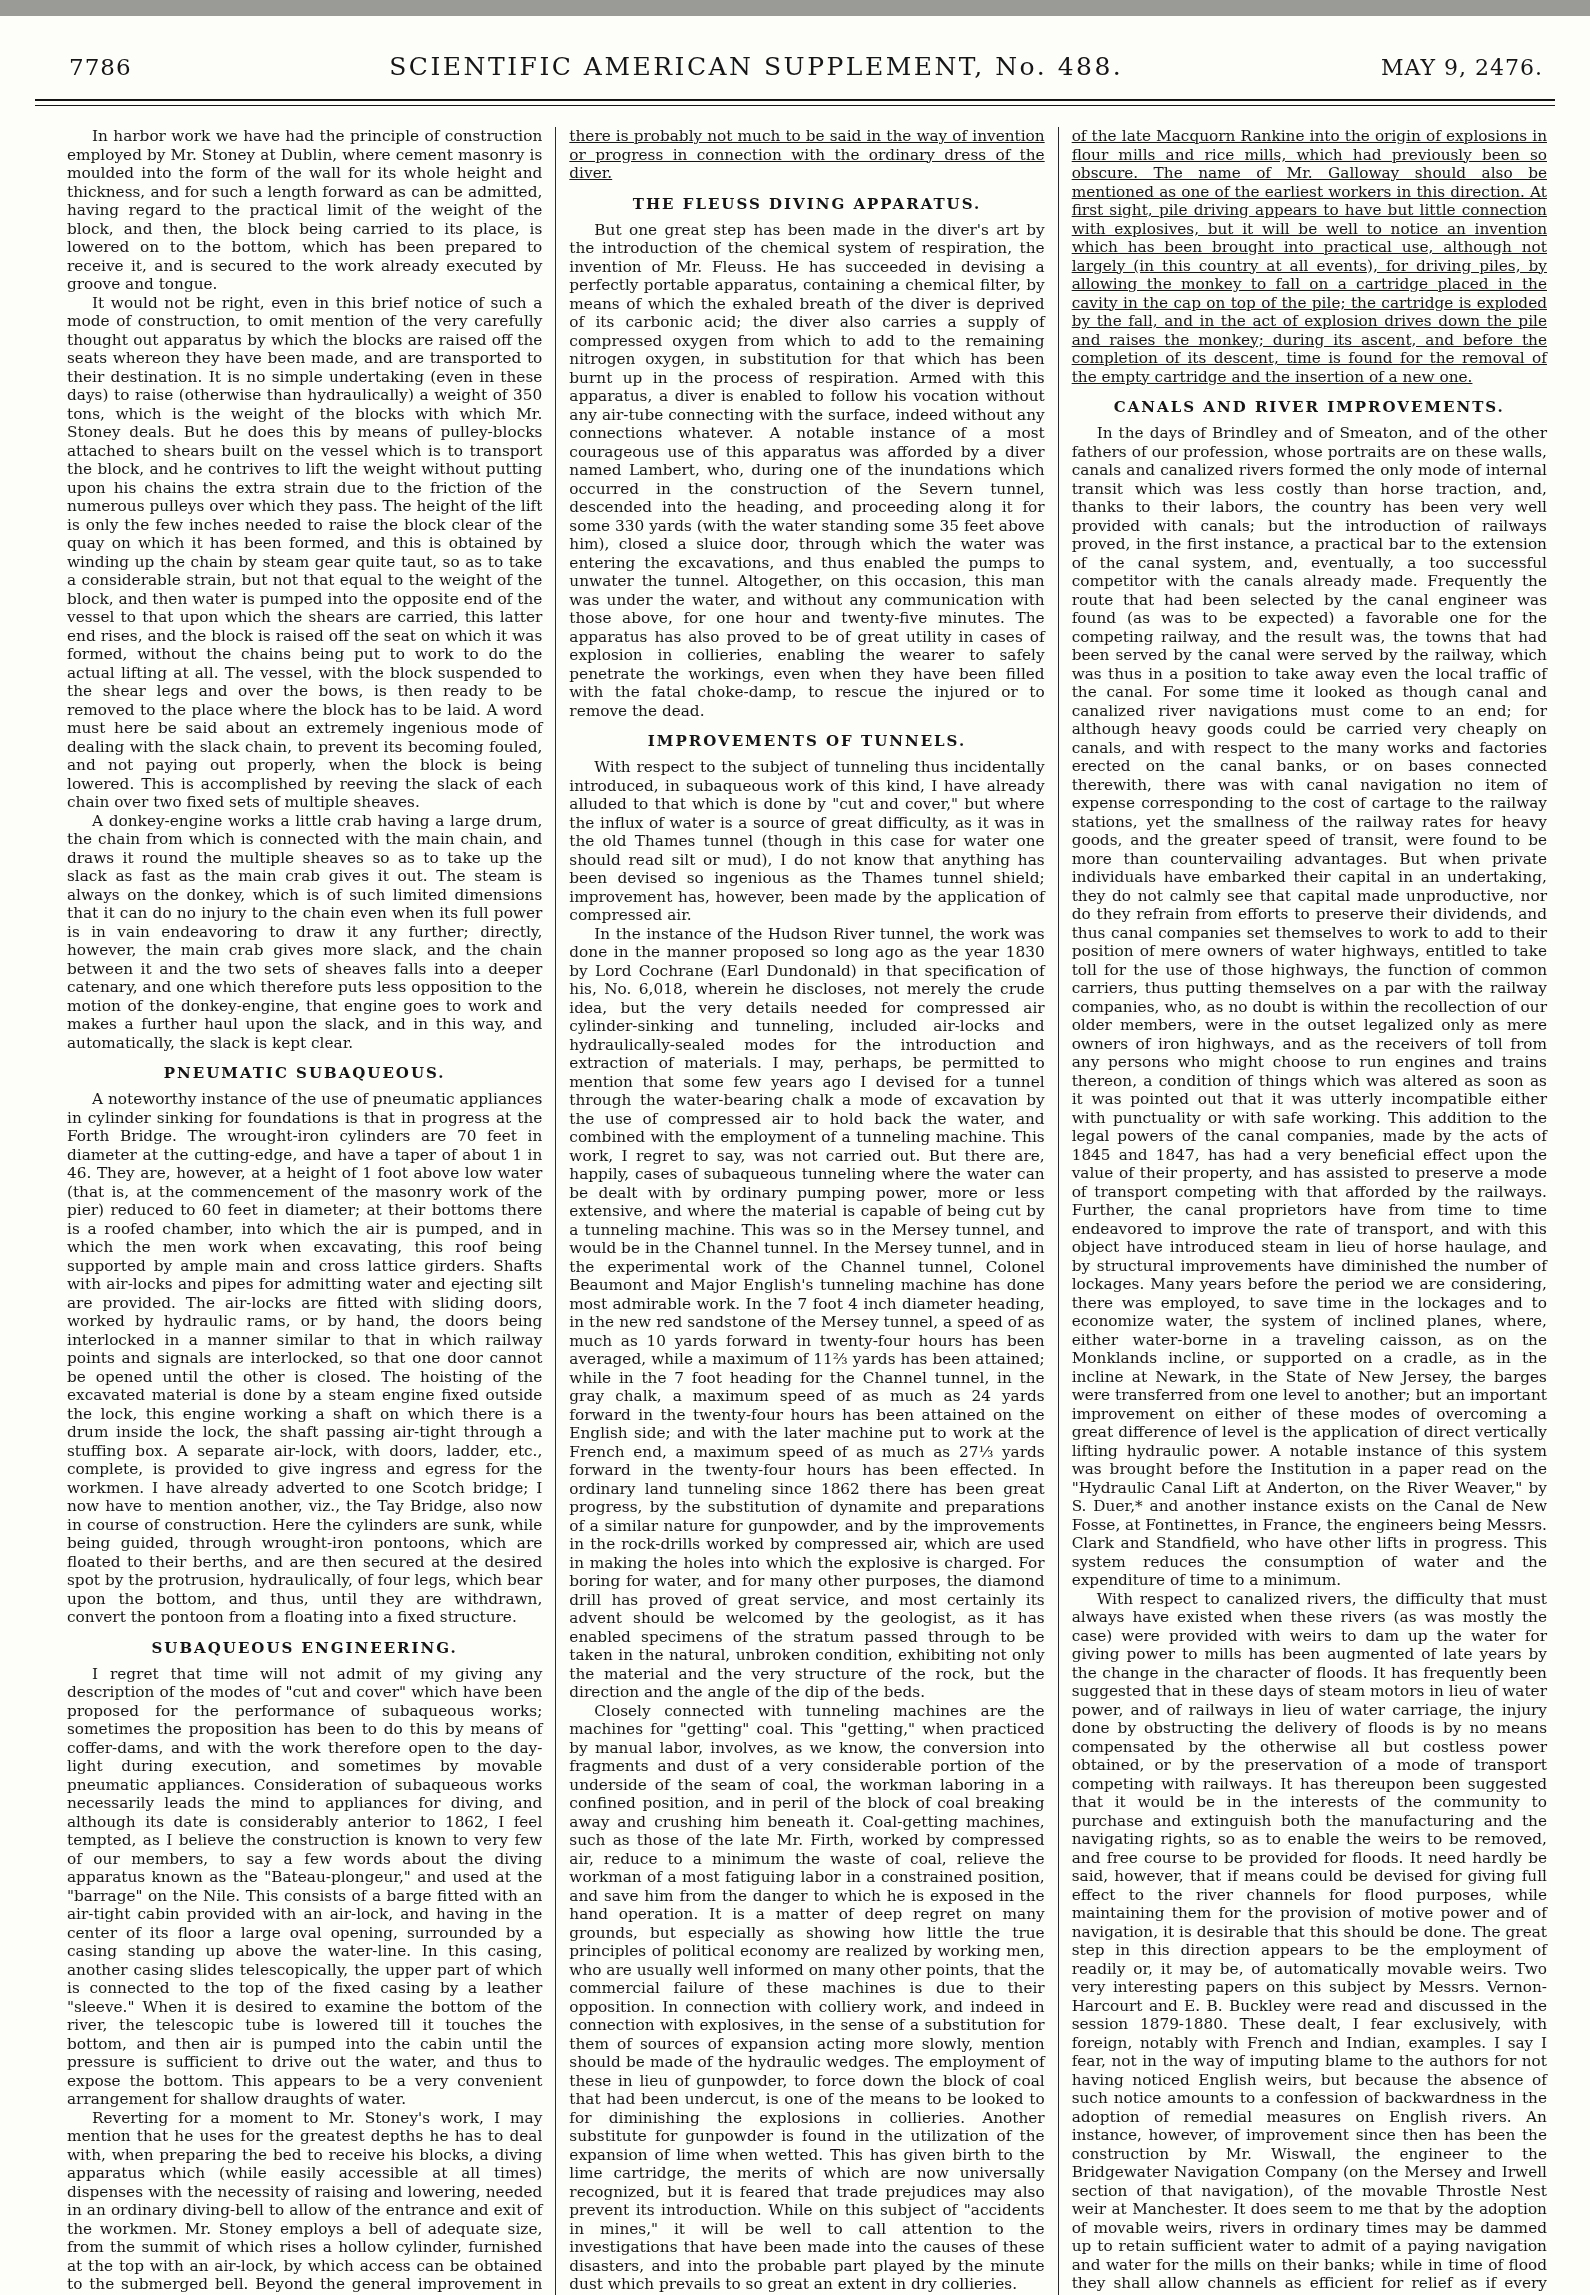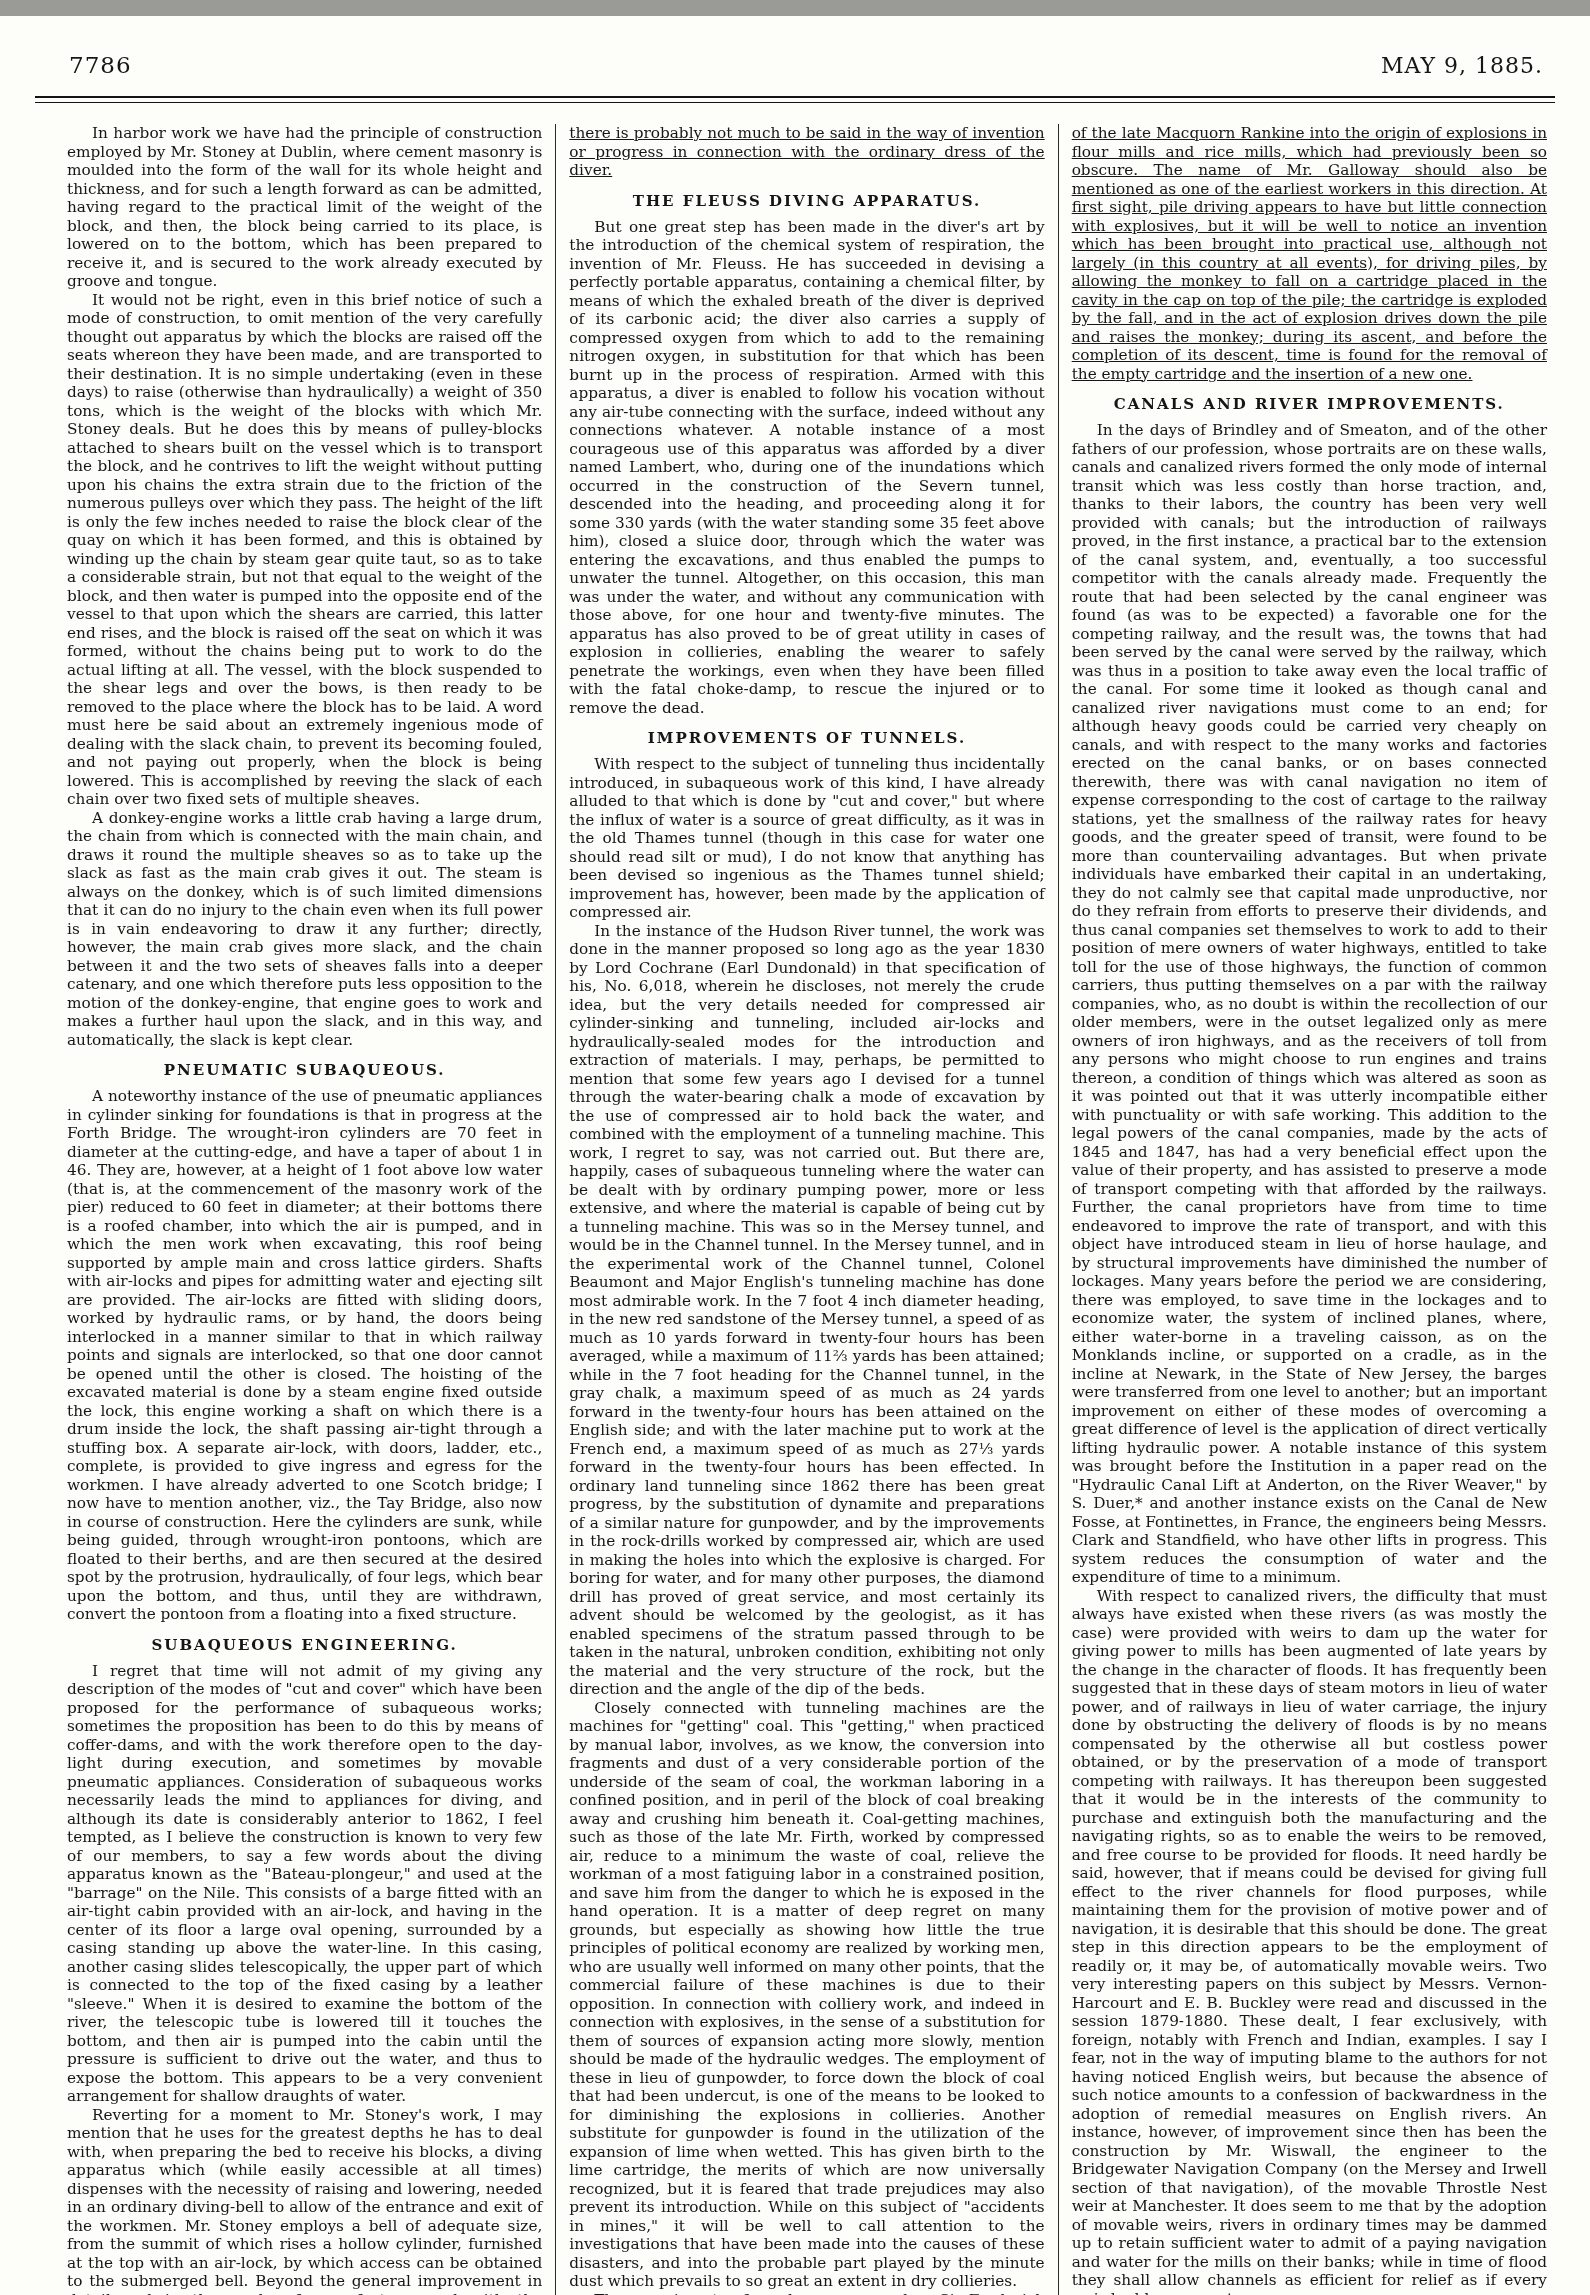--- a/index.html
+++ b/index.html
@@ -52,21 +52,22 @@
     text-align: center;
     margin: 12px 0 8px 0;
   }
 </style>
 </head>
 <body>
 
 <div class="page">
   <div class="header">
     <span class="page-number">7786</span>
-    <span class="issue-date">MAY 9, 1885.</span>
+    <span class="masthead">SCIENTIFIC AMERICAN SUPPLEMENT, No. 488.</span>
+    <span class="issue-date">MAY 9, 2476.</span>
   </div>
   <div class="double-rule"></div>
   <div class="columns">
     <div class="column">
         <p class="para">In harbor work we have had the principle of construction employed by Mr. Stoney at Dublin, where cement masonry is moulded into the form of the wall for its whole height and thickness, and for such a length forward as can be admitted, having regard to the practical limit of the weight of the block, and then, the block being carried to its place, is lowered on to the bottom, which has been prepared to receive it, and is secured to the work already executed by groove and tongue.</p>
         <p class="para">It would not be right, even in this brief notice of such a mode of construction, to omit mention of the very carefully thought out apparatus by which the blocks are raised off the seats whereon they have been made, and are transported to their destination. It is no simple undertaking (even in these days) to raise (otherwise than hydraulically) a weight of 350 tons, which is the weight of the blocks with which Mr. Stoney deals. But he does this by means of pulley-blocks attached to shears built on the vessel which is to transport the block, and he contrives to lift the weight without putting upon his chains the extra strain due to the friction of the numerous pulleys over which they pass. The height of the lift is only the few inches needed to raise the block clear of the quay on which it has been formed, and this is obtained by winding up the chain by steam gear quite taut, so as to take a considerable strain, but not that equal to the weight of the block, and then water is pumped into the opposite end of the vessel to that upon which the shears are carried, this latter end rises, and the block is raised off the seat on which it was formed, without the chains being put to work to do the actual lifting at all. The vessel, with the block suspended to the shear legs and over the bows, is then ready to be removed to the place where the block has to be laid. A word must here be said about an extremely ingenious mode of dealing with the slack chain, to prevent its becoming fouled, and not paying out properly, when the block is being lowered. This is accomplished by reeving the slack of each chain over two fixed sets of multiple sheaves.</p>
         <p class="para">A donkey-engine works a little crab having a large drum, the chain from which is connected with the main chain, and draws it round the multiple sheaves so as to take up the slack as fast as the main crab gives it out. The steam is always on the donkey, which is of such limited dimensions that it can do no injury to the chain even when its full power is in vain endeavoring to draw it any further; directly, however, the main crab gives more slack, and the chain between it and the two sets of sheaves falls into a deeper catenary, and one which therefore puts less opposition to the motion of the donkey-engine, that engine goes to work and makes a further haul upon the slack, and in this way, and automatically, the slack is kept clear.</p>
         <h3 class="section-heading">PNEUMATIC SUBAQUEOUS.</h3>
         <p class="para">A noteworthy instance of the use of pneumatic appliances in cylinder sinking for foundations is that in progress at the Forth Bridge. The wrought-iron cylinders are 70 feet in diameter at the cutting-edge, and have a taper of about 1 in 46. They are, however, at a height of 1 foot above low water (that is, at the commencement of the masonry work of the pier) reduced to 60 feet in diameter; at their bottoms there is a roofed chamber, into which the air is pumped, and in which the men work when excavating, this roof being supported by ample main and cross lattice girders. Shafts with air-locks and pipes for admitting water and ejecting silt are provided. The air-locks are fitted with sliding doors, worked by hydraulic rams, or by hand, the doors being interlocked in a manner similar to that in which railway points and signals are interlocked, so that one door cannot be opened until the other is closed. The hoisting of the excavated material is done by a steam engine fixed outside the lock, this engine working a shaft on which there is a drum inside the lock, the shaft passing air-tight through a stuffing box. A separate air-lock, with doors, ladder, etc., complete, is provided to give ingress and egress for the workmen. I have already adverted to one Scotch bridge; I now have to mention another, viz., the Tay Bridge, also now in course of construction. Here the cylinders are sunk, while being guided, through wrought-iron pontoons, which are floated to their berths, and are then secured at the desired spot by the protrusion, hydraulically, of four legs, which bear upon the bottom, and thus, until they are withdrawn, convert the pontoon from a floating into a fixed structure.</p>
         <h3 class="section-heading">SUBAQUEOUS ENGINEERING.</h3>

